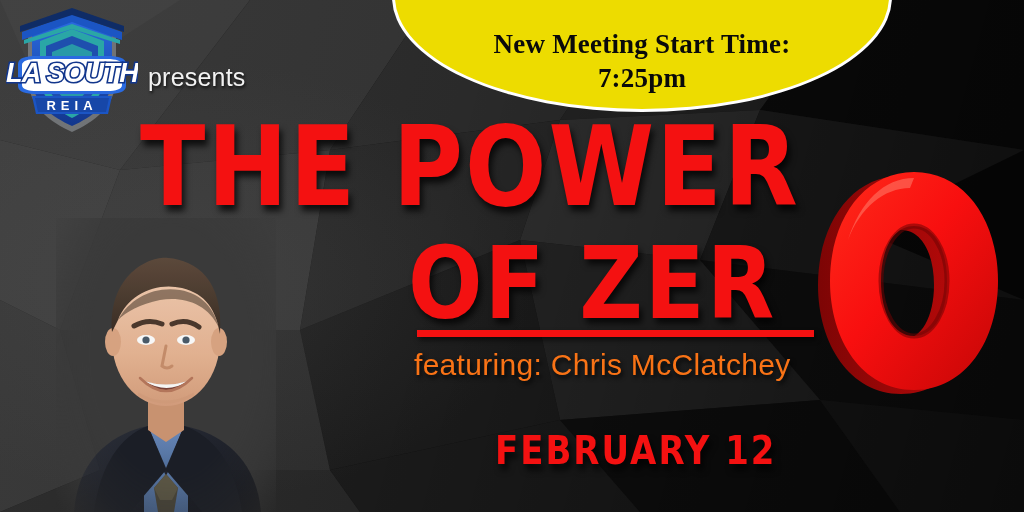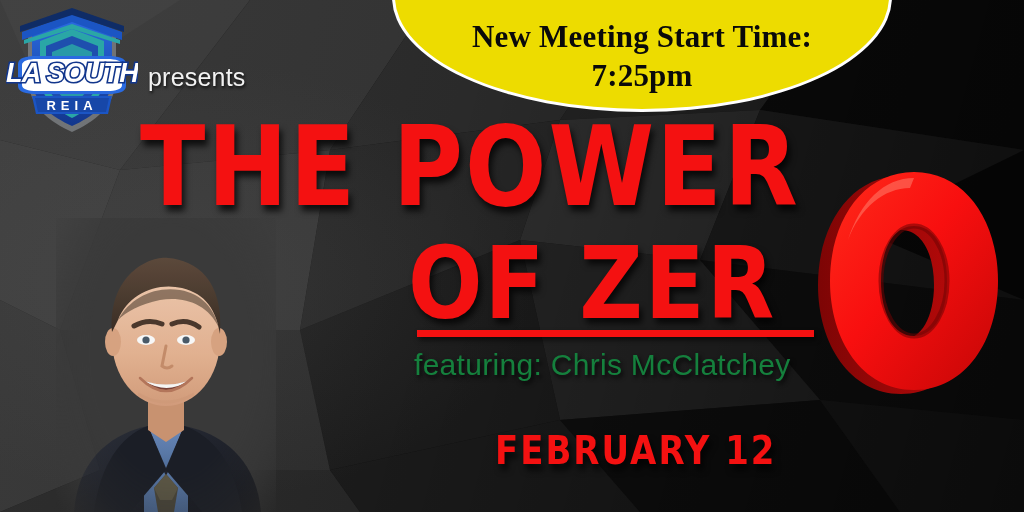--- a/index.html
+++ b/index.html
@@ -49,21 +49,21 @@
     flex-direction: column;
     align-items: center;
     justify-content: flex-end;
     padding-bottom: 14px;
     z-index: 6;
   }
   .oval-line {
     font-family: "Liberation Serif", serif;
     font-weight: bold;
     color: #0a0a0a;
-    font-size: 31px;
+    font-size: 27px;
     line-height: 1.24;
     letter-spacing: 0.2px;
     white-space: nowrap;
   }
 
   
   #logo {
     position: absolute;
     left: 6px;
     top: 6px;
@@ -148,21 +148,21 @@
     z-index: 5;
   }
   #big-zero svg { display:block; width:215px; height:235px; }
 
   
   #featuring {
     position: absolute;
     left: 414px;
     top: 348px;
     font-size: 30px;
-    color: #15803d;
+    color: #f97316;
     letter-spacing: 0.3px;
     z-index: 7;
     text-shadow: 2px 3px 4px rgba(0,0,0,0.8);
     white-space: nowrap;
   }
 
   
   #event-date {
     position: absolute;
     left: 495px;

